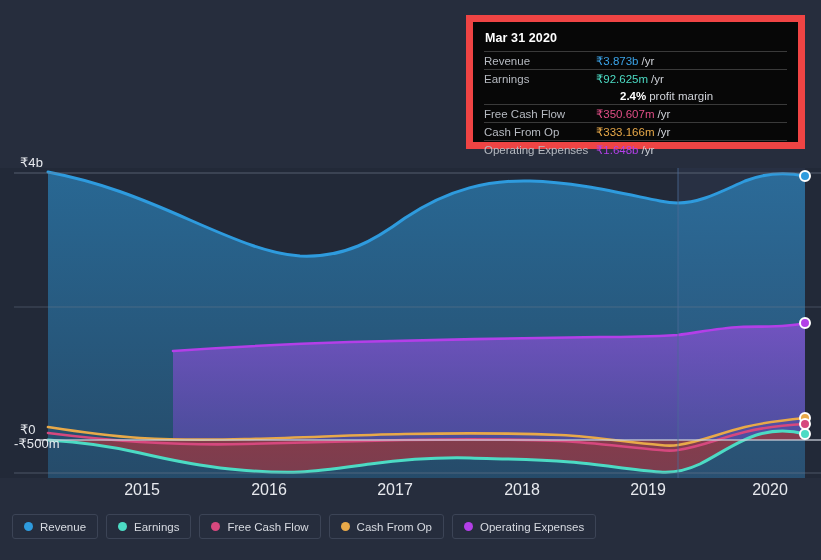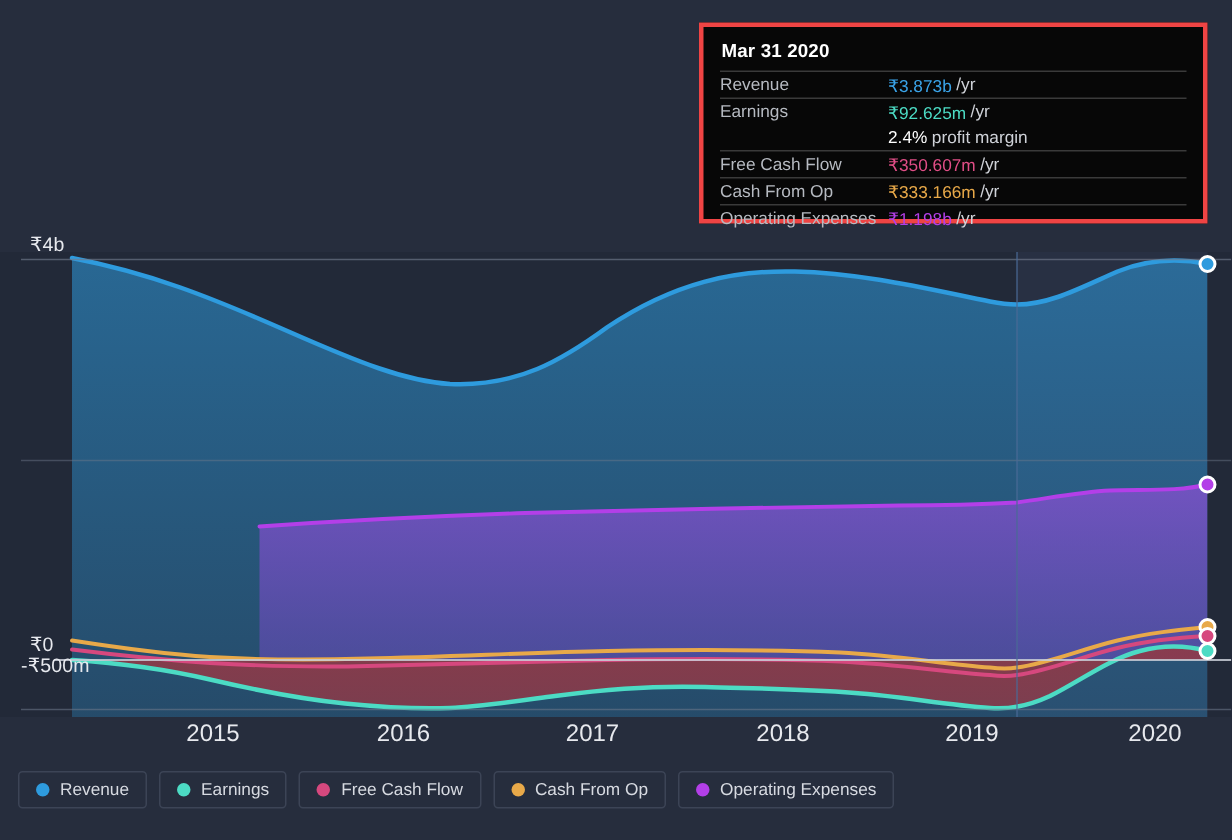--- a/index.html
+++ b/index.html
@@ -22,38 +22,38 @@
     letter-spacing:.1px;white-space:nowrap;
   }
   .x-lab{
     position:absolute;top:481px;color:#e7e9ee;font-size:16px;
     transform:translateX(-50%);white-space:nowrap;
   }
 
   
   .tooltip{
     position:absolute;left:466px;top:15px;width:339px;height:134px;
-    background:#070707;border:3px solid #ef4444;
+    background:#070707;border:7px solid #ef4444;
     box-sizing:border-box;padding:8px 11px 4px 11px;
     z-index:40;
   }
   .tt-title{
     color:#ffffff;font-size:12.5px;font-weight:bold;
     padding:1px 0 6px 1px;letter-spacing:.1px;
   }
   .tt-row{
     display:flex;align-items:center;
     border-top:1px solid #3a3a3a;
     height:17px;font-size:11.5px;
   }
   .tt-row.no-rule{border-top:none;}
   .tt-key{color:#b6bac1;width:112px;flex:0 0 112px;}
   .tt-val{font-weight:normal;}
   .tt-suffix{color:#cfd2d8;font-weight:normal;margin-left:3px;}
-  .tt-margin-val{color:#ffffff;font-weight:normal;}
+  .tt-margin-val{color:#ffffff;font-weight:bold;margin-left:24px;}
 
   
   .legend{
     position:absolute;left:12px;top:514px;display:flex;gap:8px;
   }
   .lg-item{
     display:flex;align-items:center;gap:7px;
     border:1px solid #3c4456;border-radius:3px;
     padding:0 11px;height:25px;box-sizing:border-box;
     background:#262d3d;
@@ -195,21 +195,21 @@
     </div>
 
     <div class="tt-row">
       <span class="tt-key">Cash From Op</span>
       <span class="tt-val" style="color:#e8a949">₹333.166m</span>
       <span class="tt-suffix">/yr</span>
     </div>
 
     <div class="tt-row">
       <span class="tt-key">Operating Expenses</span>
-      <span class="tt-val" style="color:#b33fe8">₹1.198b</span>
+      <span class="tt-val" style="color:#b33fe8">₹1.648b</span>
       <span class="tt-suffix">/yr</span>
     </div>
   </div>
 
   <div class="legend">
     <div class="lg-item">
       <span class="lg-dot" style="background:#2e9bde"></span>
       <span class="lg-txt">Revenue</span>
     </div>
     <div class="lg-item">

